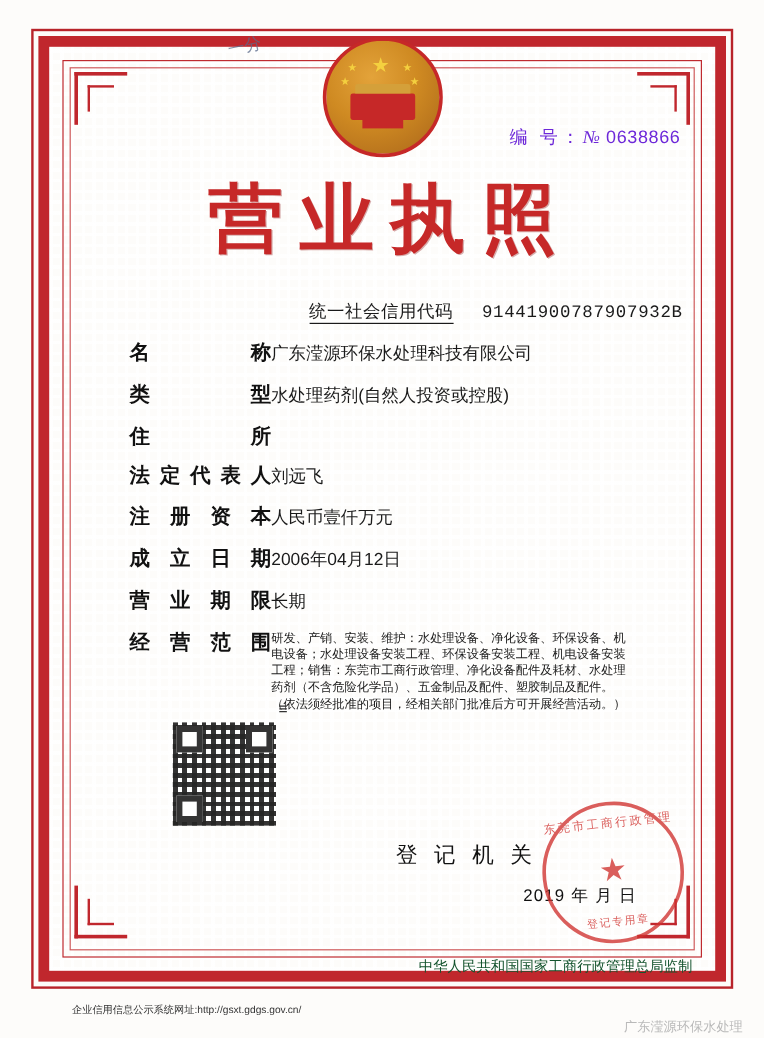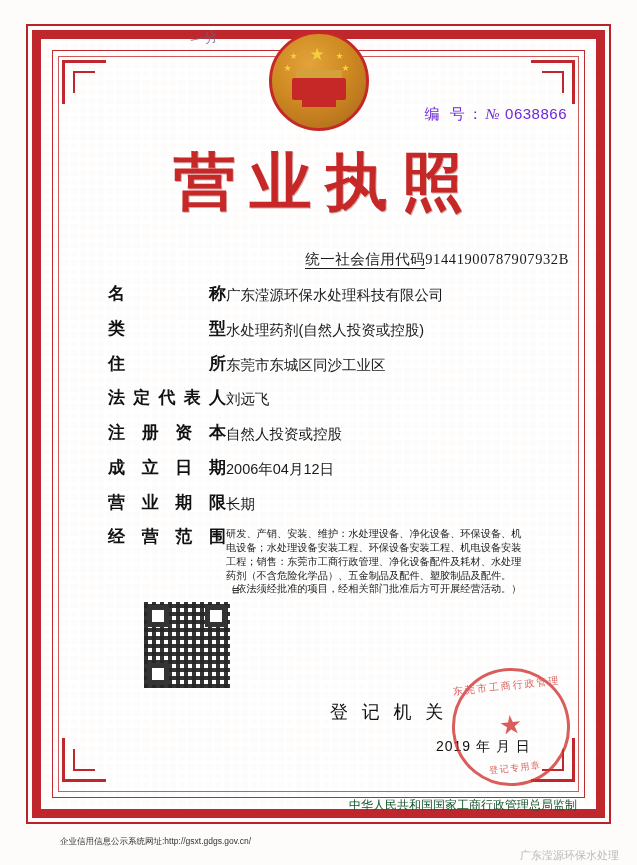--- a/index.html
+++ b/index.html
@@ -190,25 +190,25 @@
     right: 68px;
     top: 250px;
     font-size: 14.5px;
     font-family: "Liberation Sans", sans-serif;
     color: #1a1a1a;
     white-space: nowrap;
   }
   .credit-line .label {
     border-bottom: 1.3px solid #1a1a1a;
     padding-bottom: 1px;
-    margin-right: 0;
+    margin-right: 24px;
     letter-spacing: .5px;
   }
   .credit-line .value {
-    font-family: Liberation Serif, serif;
+    font-family: Liberation Mono, monospace;
     letter-spacing: .6px;
   }
 
   
   .fields {
     position: absolute;
     left: 108px;
     top: 282px;
     width: 420px;
   }
@@ -429,42 +429,41 @@
         <span>型</span>
       </div>
       <div class="fvalue">水处理药剂(自然人投资或控股)</div>
     </div>
 
     <div class="row">
       <div class="flabel">
         <span>住</span>
         <span>所</span>
       </div>
-      <div class="fvalue">东莞市东城区同沙工业区</div>
     </div>
 
     <div class="row">
       <div class="flabel">
         <span>法</span>
         <span>定</span>
         <span>代</span>
         <span>表</span>
         <span>人</span>
       </div>
       <div class="fvalue">刘远飞</div>
     </div>
 
     <div class="row">
       <div class="flabel">
         <span>注</span>
         <span>册</span>
         <span>资</span>
         <span>本</span>
       </div>
-      <div class="fvalue">自然人投资或控股</div>
+      <div class="fvalue">人民币壹仟万元</div>
     </div>
 
     <div class="row">
       <div class="flabel">
         <span>成</span>
         <span>立</span>
         <span>日</span>
         <span>期</span>
       </div>
       <div class="fvalue">2006年04月12日</div>

